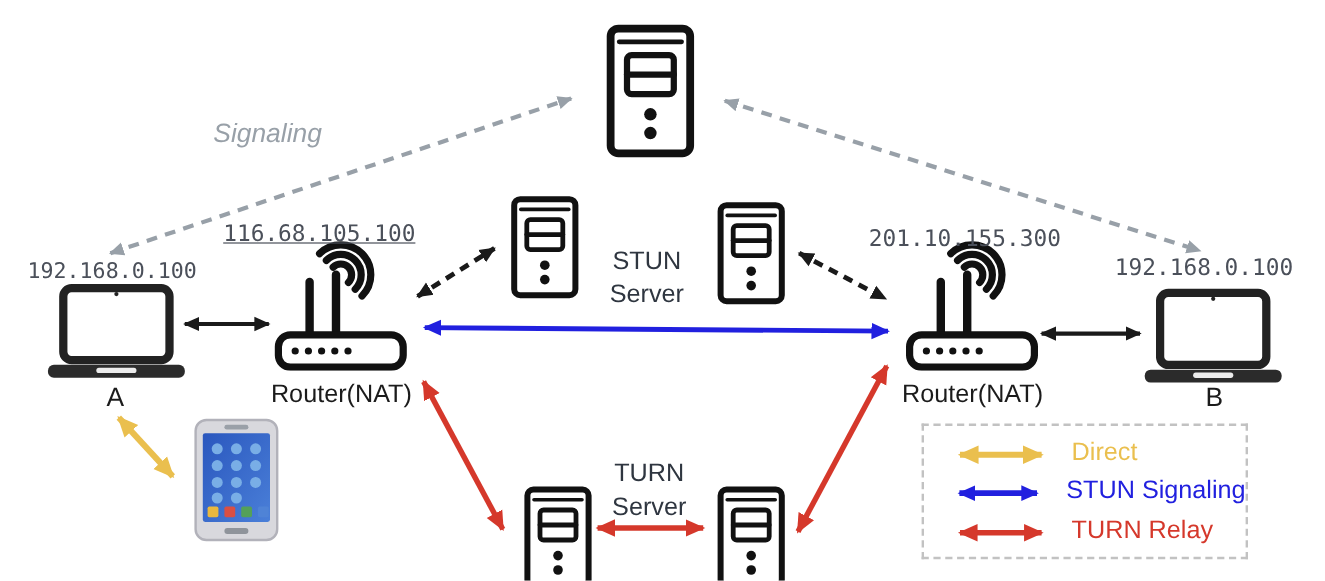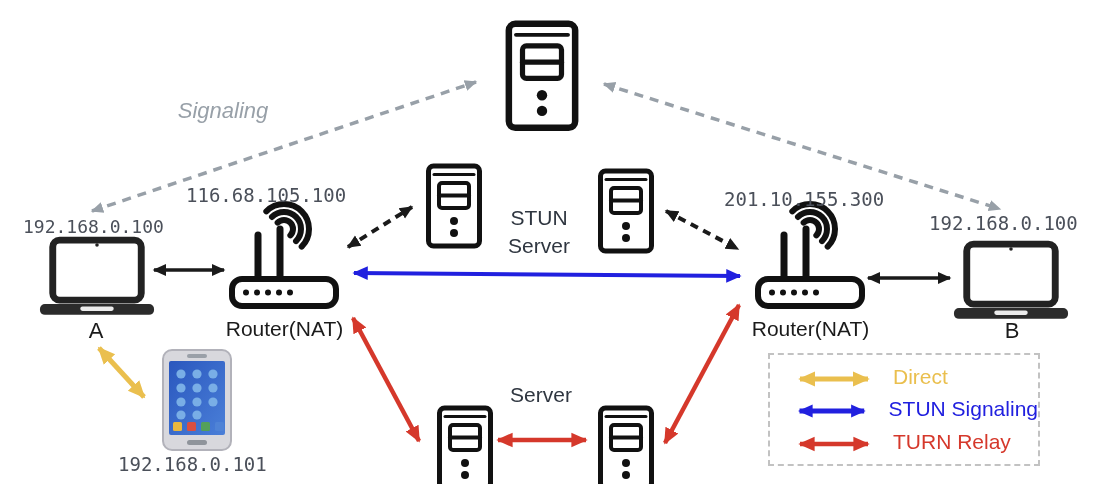--- a/index.html
+++ b/index.html
@@ -198,35 +198,35 @@
     <rect x="12" y="74" width="9" height="9" rx="1.5" fill="#e9b83e"></rect>
     <rect x="26" y="74" width="9" height="9" rx="1.5" fill="#d94f43"></rect>
     <rect x="40" y="74" width="9" height="9" rx="1.5" fill="#54a059"></rect>
     <rect x="54" y="74" width="9" height="9" rx="1.5" fill="#4f83d6"></rect>
     <rect x="26" y="92" width="20" height="5" rx="2.5" fill="#8f949b"></rect>
   </svg>
 
   <div class="abs gray-label" style="left:158px;top:98px;width:130px;text-align:center;font-style:italic;">Signaling</div>
 
   <div class="abs mono" style="left:23px;top:216px;font-size:18px;">192.168.0.100</div>
-  <div class="abs mono" style="left:186px;top:184px;">116.68.105.100</div>
+  <div class="abs mono" style="left:186px;top:184px;text-decoration:underline;">116.68.105.100</div>
   <div class="abs mono" style="left:724px;top:188px;">201.10.155.300</div>
   <div class="abs mono" style="left:929px;top:212px;">192.168.0.100</div>
-  <div class="abs mono" style="left:118px;top:453px;">192.168.0.101</div>
 
   <div class="abs node-label" style="left:76px;top:318px;width:40px;font-size:22px;">A</div>
   <div class="abs node-label" style="left:222px;top:317px;width:125px;">Router(NAT)</div>
   <div class="abs node-label" style="left:748px;top:317px;width:125px;">Router(NAT)</div>
   <div class="abs node-label" style="left:992px;top:318px;width:40px;font-size:22px;">B</div>
 
   <div class="abs server-label" style="left:498px;top:183px;width:82px;">
     <div>STUN</div>
     <div>Server</div>
   </div>
   <div class="abs server-label" style="left:500px;top:360px;width:82px;">
+    <div>TURN</div>
     <div>Server</div>
   </div>
 
   <div id="legend" class="abs">
     <div class="legend-row">
       <svg width="90" height="20" viewBox="0 0 90 20">
         <line class="ln-gold" x1="10" y1="10" x2="78" y2="10" marker-start="url(#ahGold)" marker-end="url(#ahGold)"></line>
       </svg>
       <span class="legend-label legend-direct">Direct</span>
     </div>

